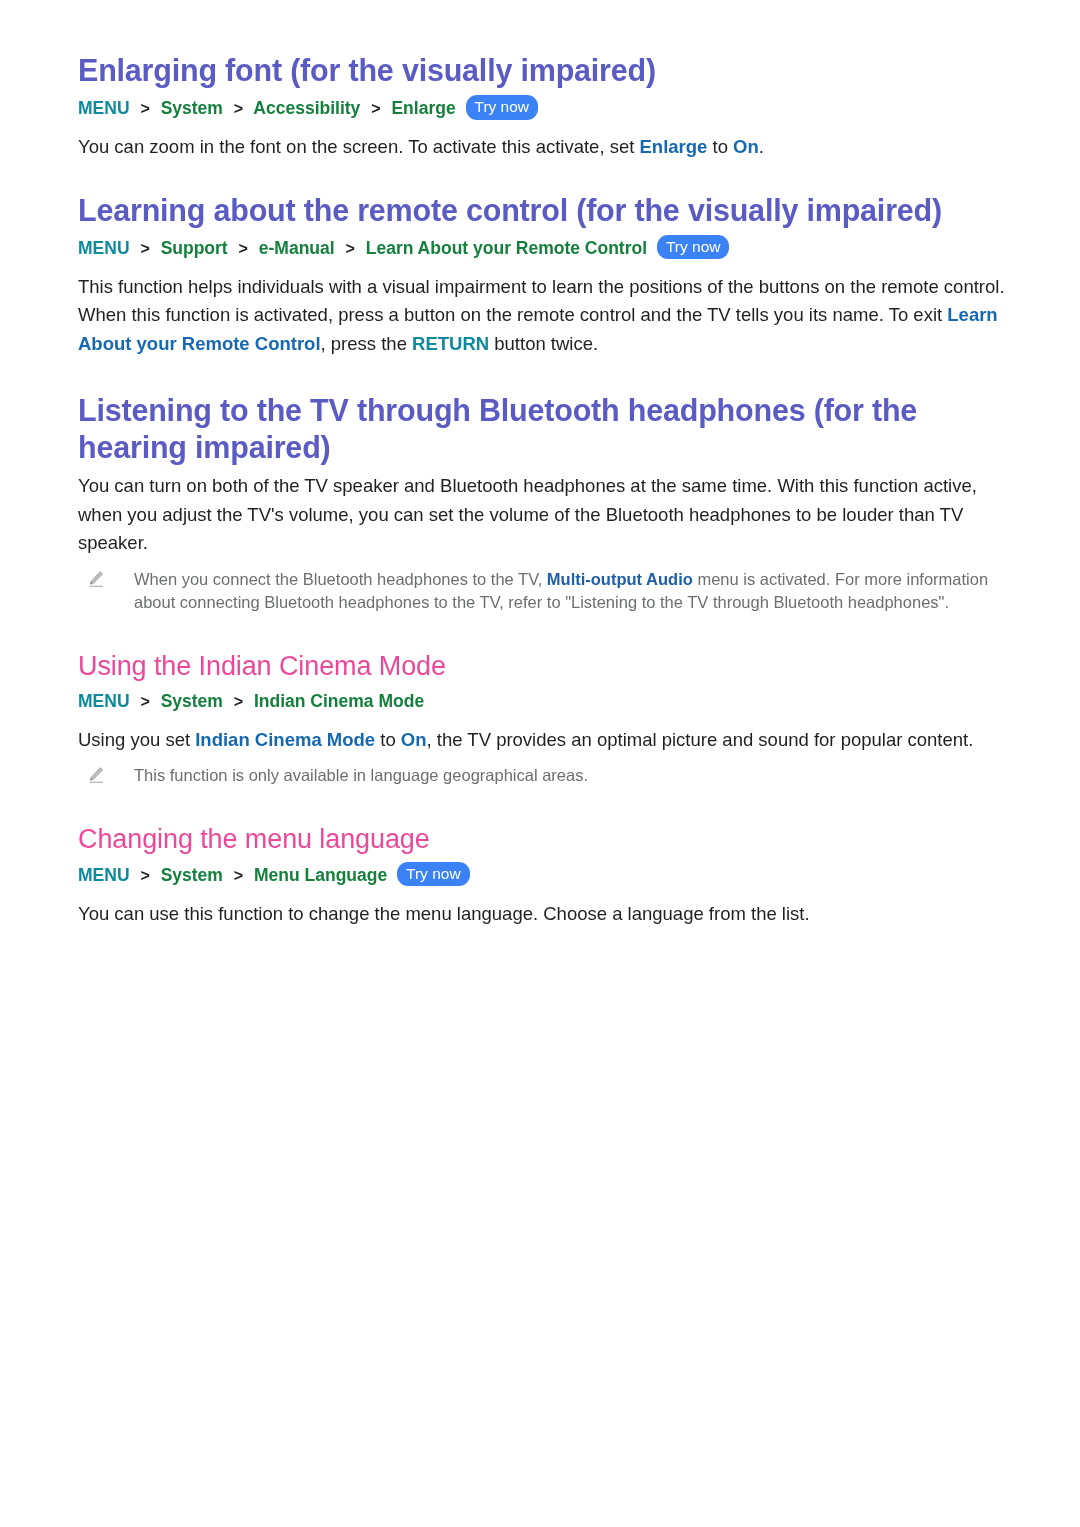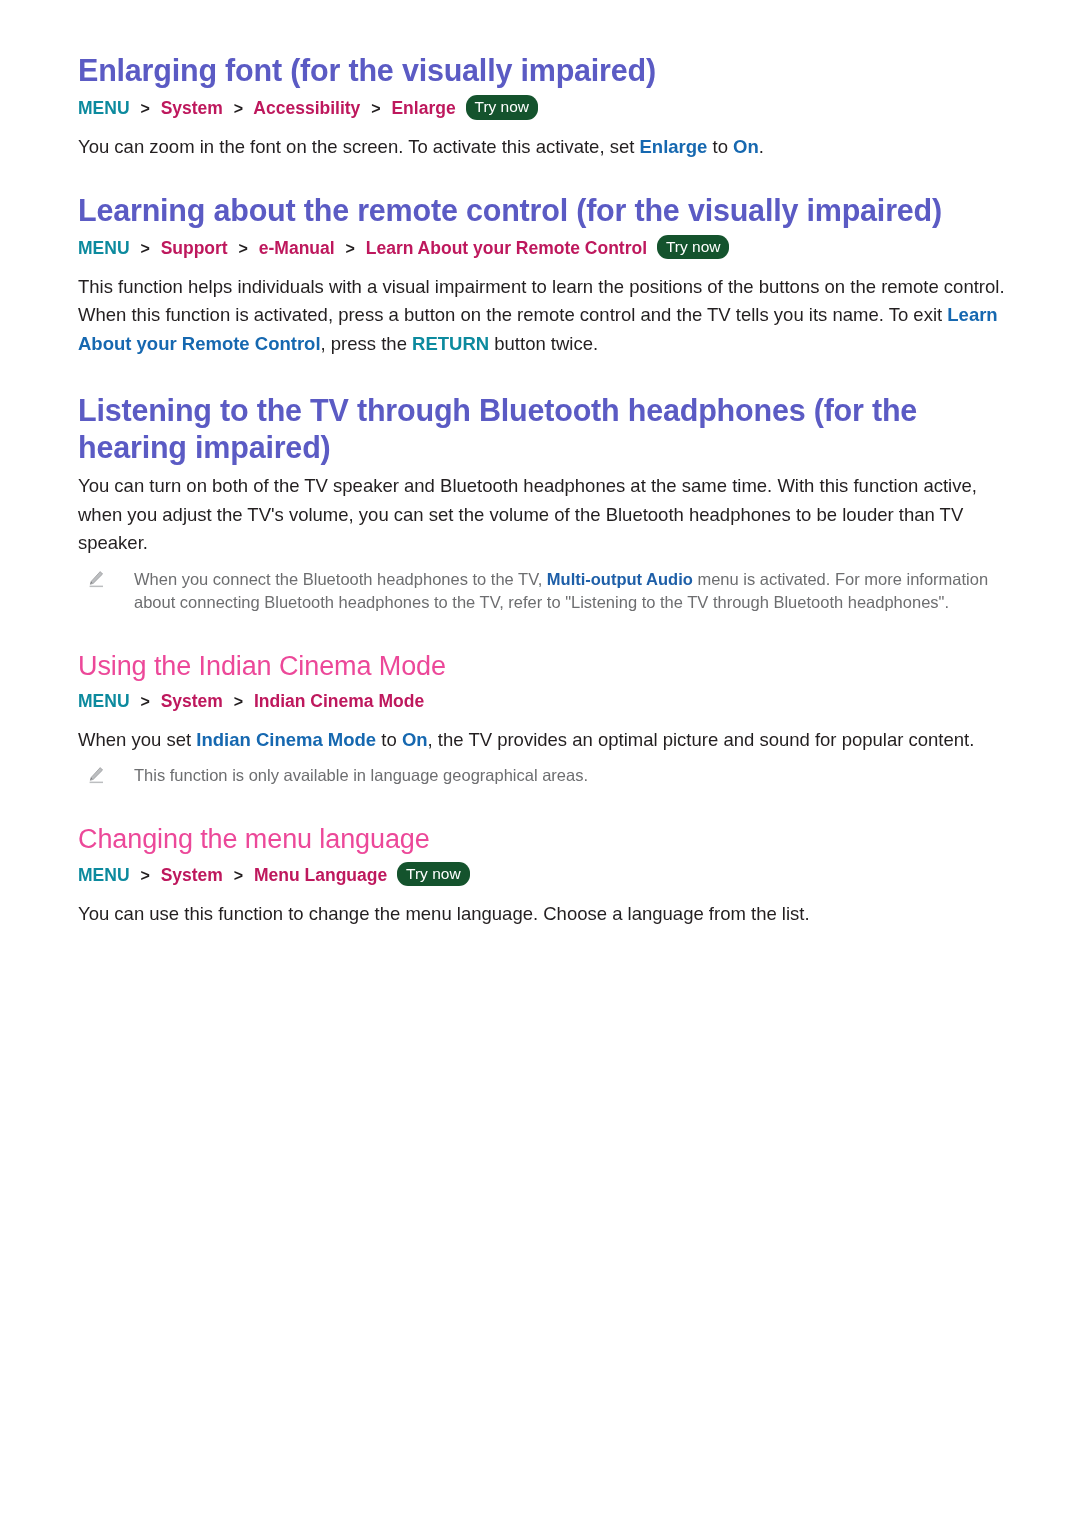--- a/index.html
+++ b/index.html
@@ -42,30 +42,30 @@
 
   
   .crumb {
     font-size: 17.5px;
     font-weight: bold;
     line-height: 24px;
     margin: 0 0 12px 0;
     white-space: nowrap;
   }
   .crumb .menu-root { color: #0c8a9e; }
-  .crumb .step { color: #be185d; }
+  .crumb .step { color: #15803d; }
   .crumb .sep {
     color: #231f20;
     font-size: 16px;
     font-weight: bold;
     padding: 0 6px;
   }
   .try-now {
     display: inline-block;
-    background: #14532d;
+    background: #3b82f6;
     color: #ffffff;
     font-size: 15.5px;
     font-weight: normal;
     line-height: 1;
     padding: 4px 9px 5px 9px;
     border-radius: 11px;
     vertical-align: 2px;
     margin-left: 5px;
     text-align: center;
   }
@@ -172,21 +172,21 @@
 
     <div class="crumb">
       <span class="menu-root">MENU</span>
       <span class="sep">&gt;</span>
       <span class="step">System</span>
       <span class="sep">&gt;</span>
       <span class="step">Indian Cinema Mode</span>
     </div>
 
     <p class="para">
-      <span>When you set </span><span class="lk">Indian Cinema Mode</span><span> to </span><span class="lk">On</span><span>, the TV provides an optimal picture and sound for popular content.</span>
+      <span>Using you set </span><span class="lk">Indian Cinema Mode</span><span> to </span><span class="lk">On</span><span>, the TV provides an optimal picture and sound for popular content.</span>
     </p>
 
     <div class="note">
       <span class="pencil-icon">
         <svg width="20" height="20" viewBox="0 0 20 20" aria-hidden="true">
           <path d="M14.2 2.6 L16.6 5.0 L7.2 14.4 L4.3 15.3 L5.2 12.4 Z" fill="#bcbec0" stroke="#939598" stroke-width="0.7" stroke-linejoin="round"></path>
           <path d="M4.3 15.3 L5.2 12.4 L6.4 13.6 Z" fill="#808285"></path>
           <rect x="3.6" y="16.6" width="13.4" height="1.5" fill="#bcbec0"></rect>
         </svg>
       </span>

